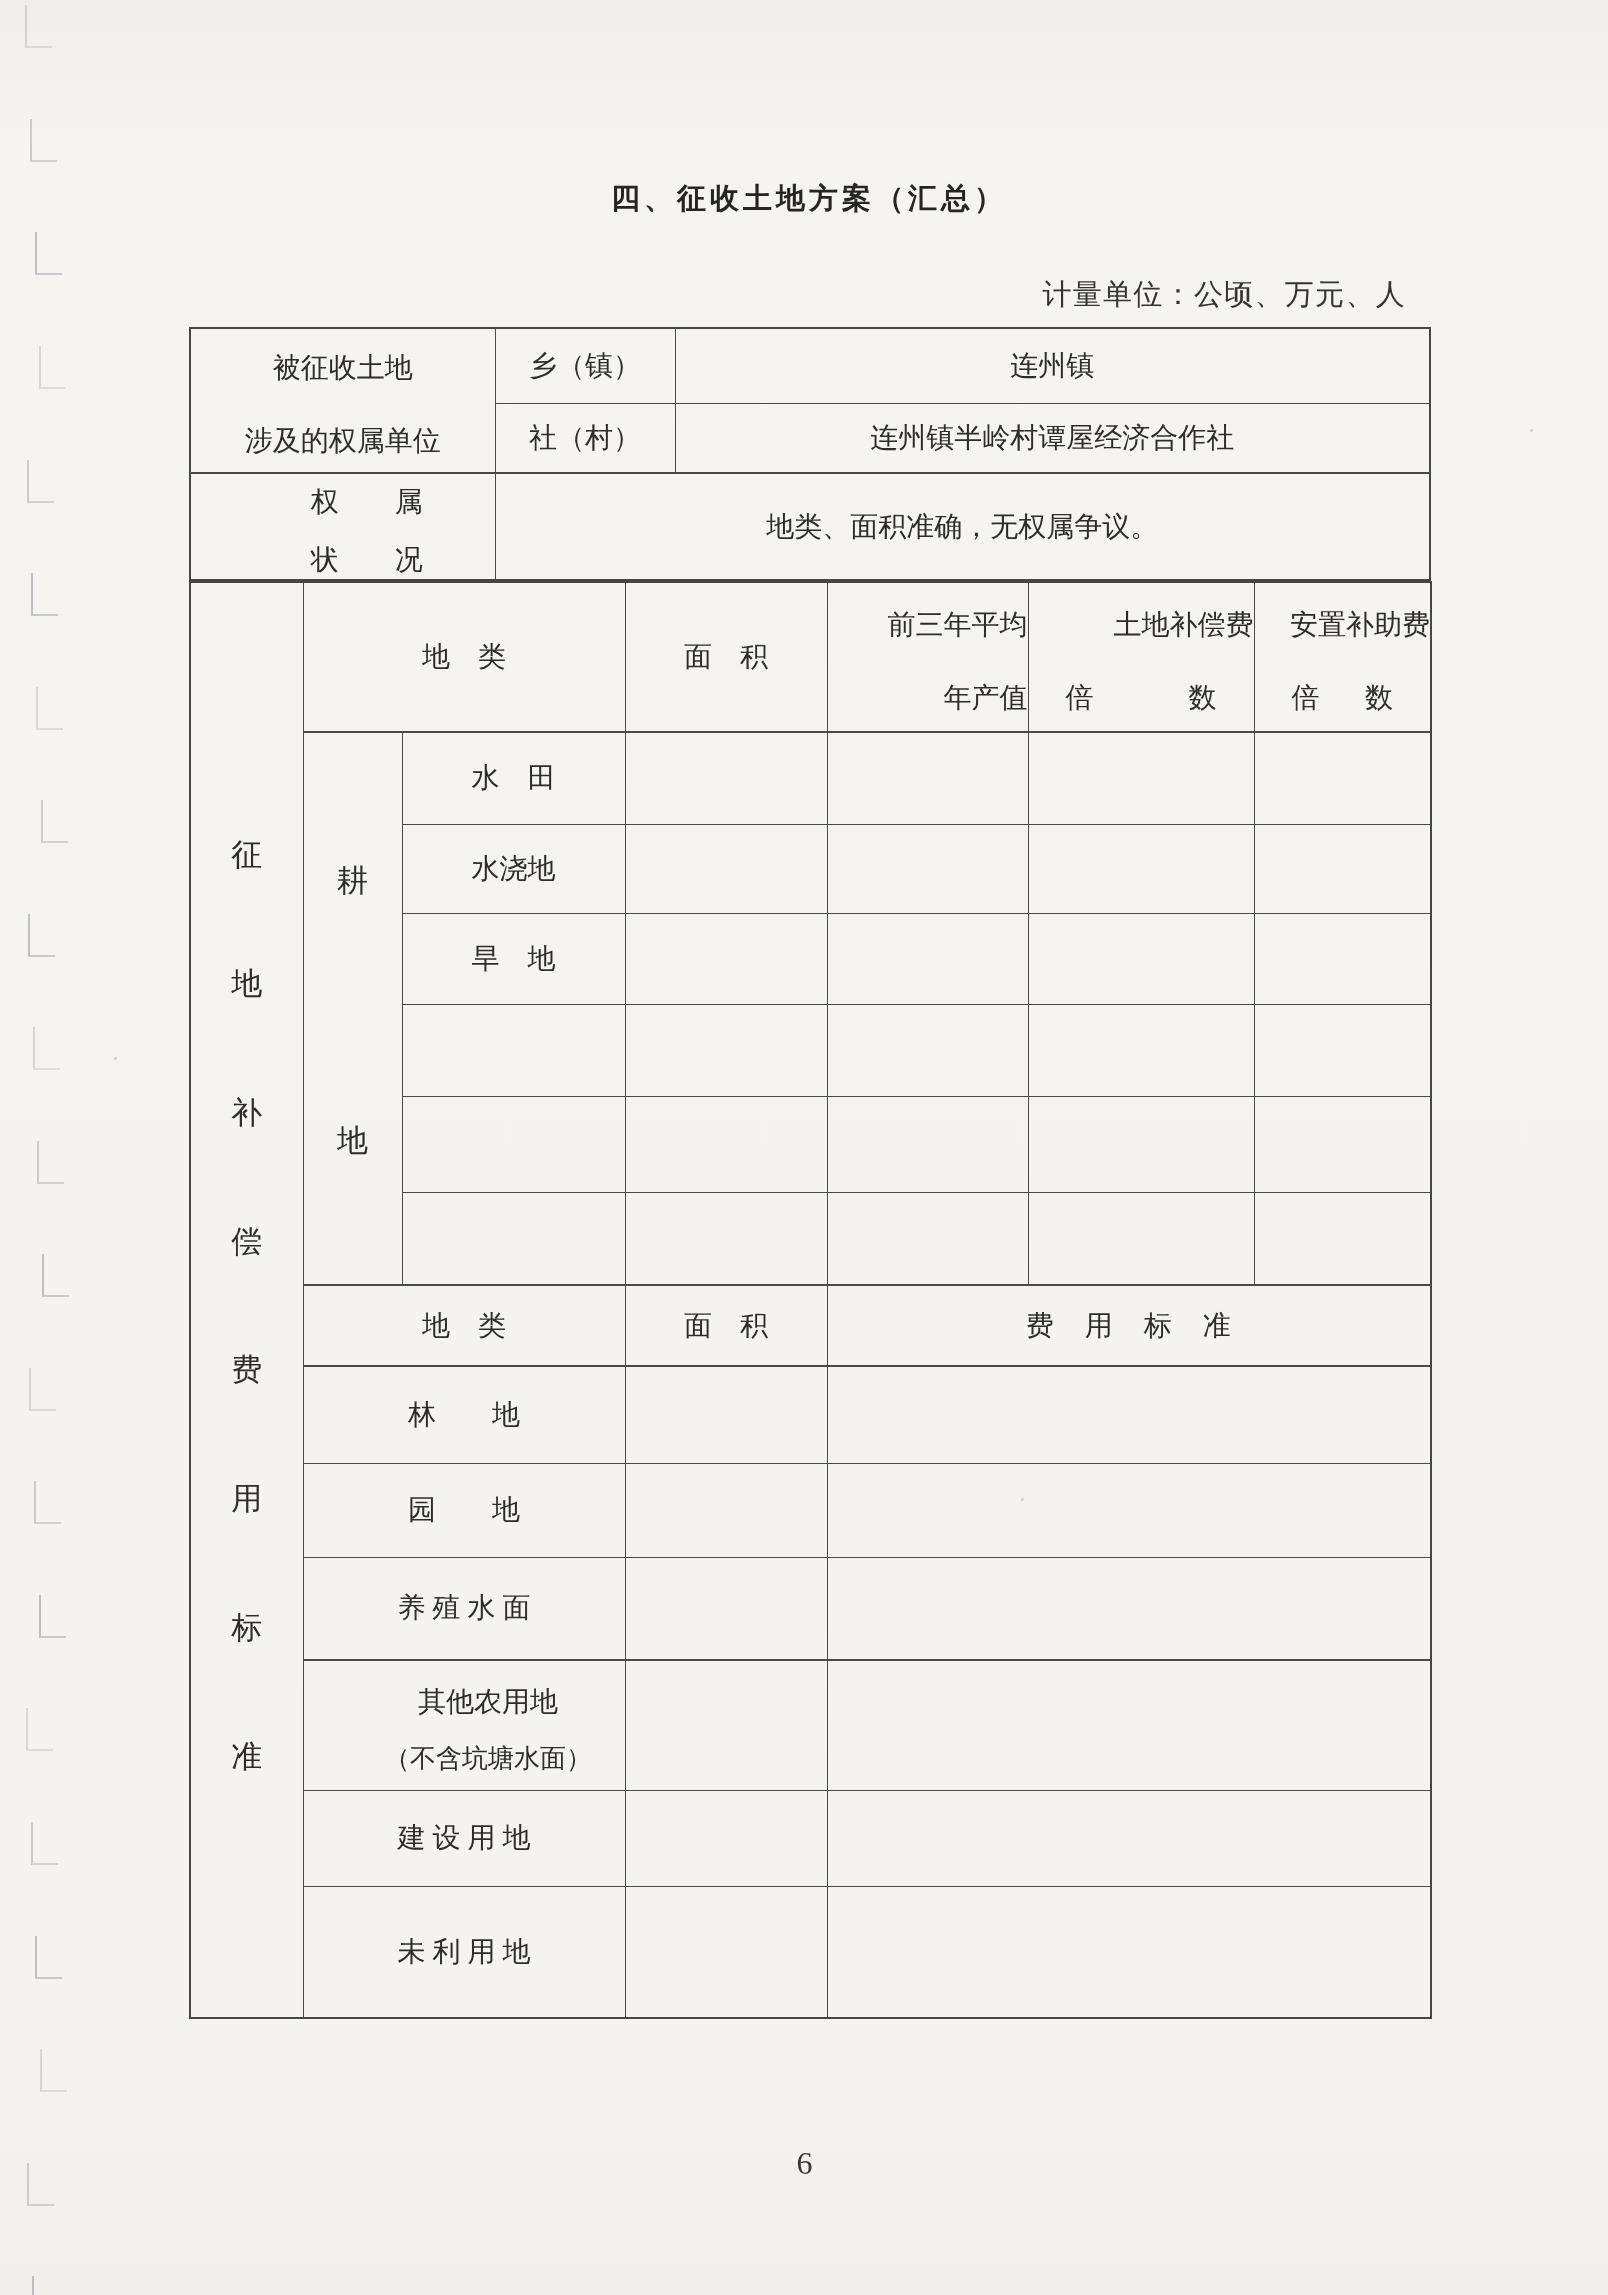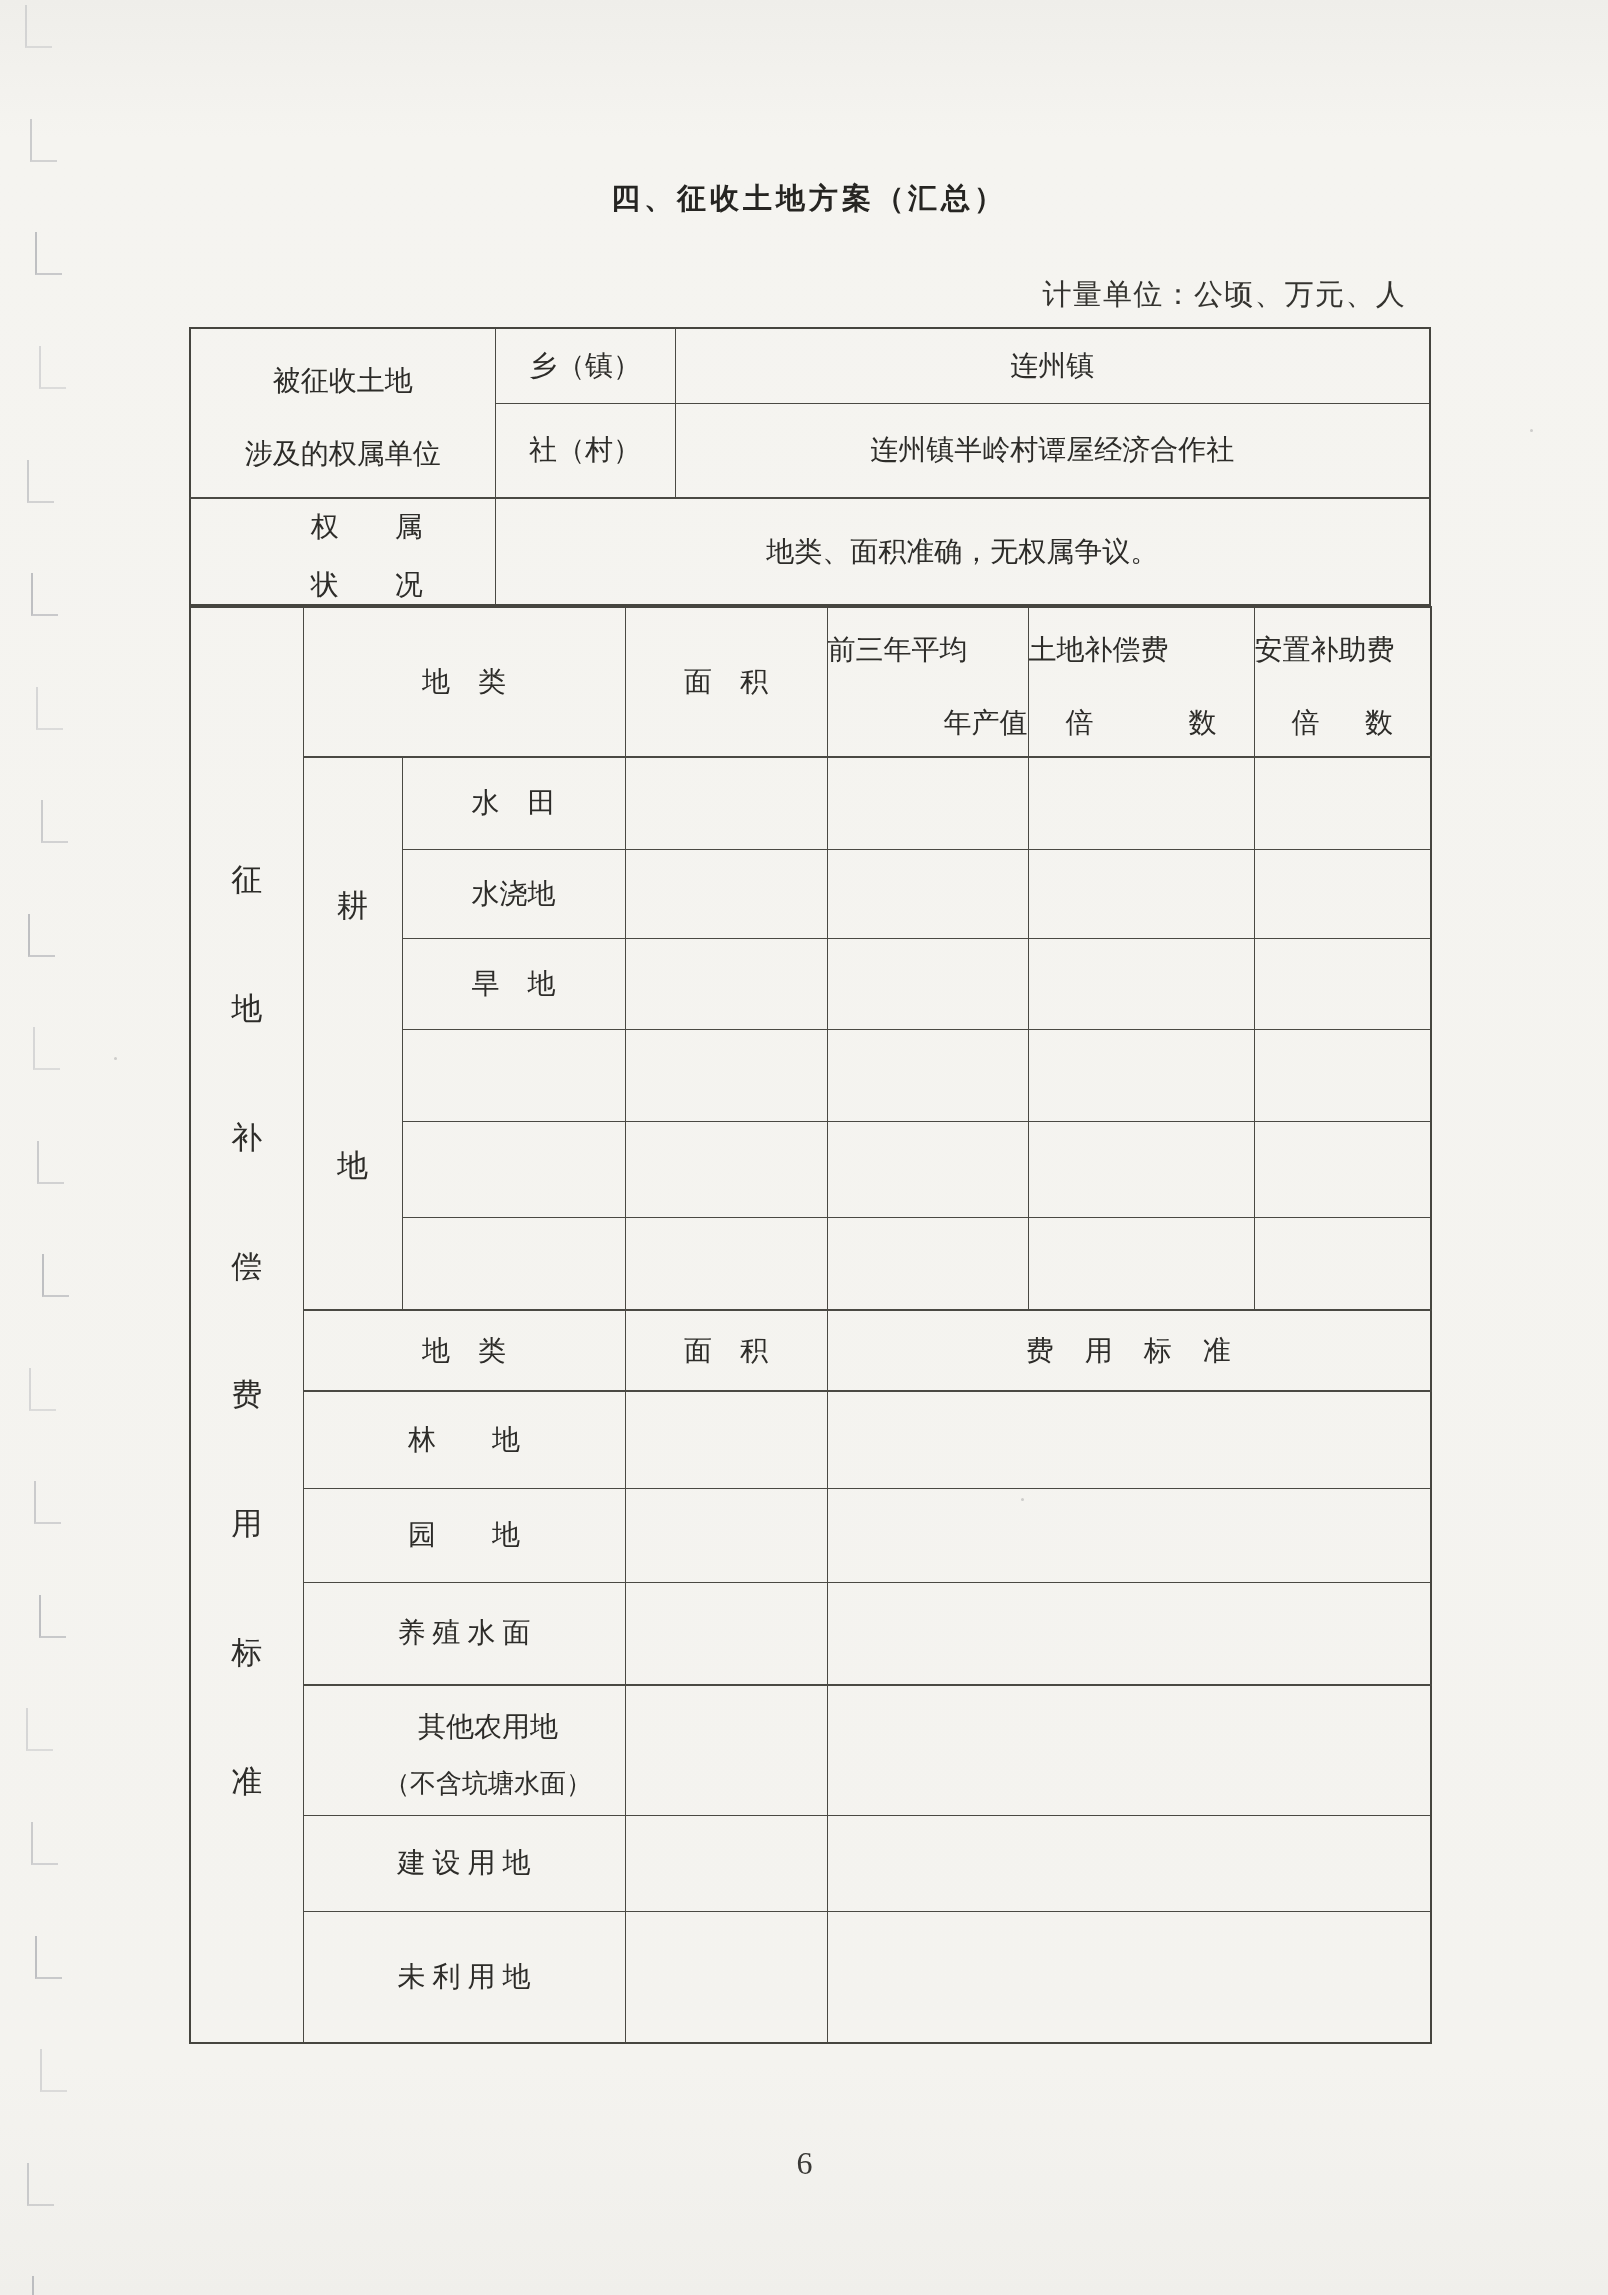--- a/index.html
+++ b/index.html
@@ -42,21 +42,21 @@
     border:1.3px solid #4a4943;
     text-align:center;vertical-align:middle;
     font-size:28px;color:#2d2c29;
     padding:0;overflow:hidden;
   }
   tr.thick-top td{border-top-width:2.7px;}
   tr.thick-bottom td{border-bottom-width:2.7px;}
 
   .two-line{display:flex;flex-direction:column;justify-content:center;gap:35px;margin-top:8px;}
   .two-line.tight{gap:20px;padding-left:48px;}
-  .hdr .l1{text-align:left;}
+  .hdr .l1{text-align:right;}
   .hdr .l2-left{text-align:right;padding-left:32px;}
   .hdr .l2-spread{display:flex;justify-content:space-between;padding:0 37px;}
 
   .side-label{
     display:flex;flex-direction:column;align-items:center;justify-content:space-between;
     height:1396px;box-sizing:border-box;padding:232px 0 220px;
     font-size:31px;
   }
   .group-label{
     display:flex;flex-direction:column;align-items:center;justify-content:space-between;
@@ -115,21 +115,21 @@
           <tr style="height:75px">
         <td rowspan="2">
           <div class="two-line">
             <span>被征收土地</span>
             <span>涉及的权属单位</span>
           </div>
         </td>
         <td>乡（镇）</td>
         <td>连州镇</td>
       </tr>
-      <tr style="height:95px">
+      <tr style="height:70px">
         <td>社（村）</td>
         <td>连州镇半岭村谭屋经济合作社</td>
       </tr>
       <tr style="height:107px" class="thick-top">
         <td>
           <div class="two-line tight">
             <span>权　　属</span>
             <span>状　　况</span>
           </div>
         </td>

